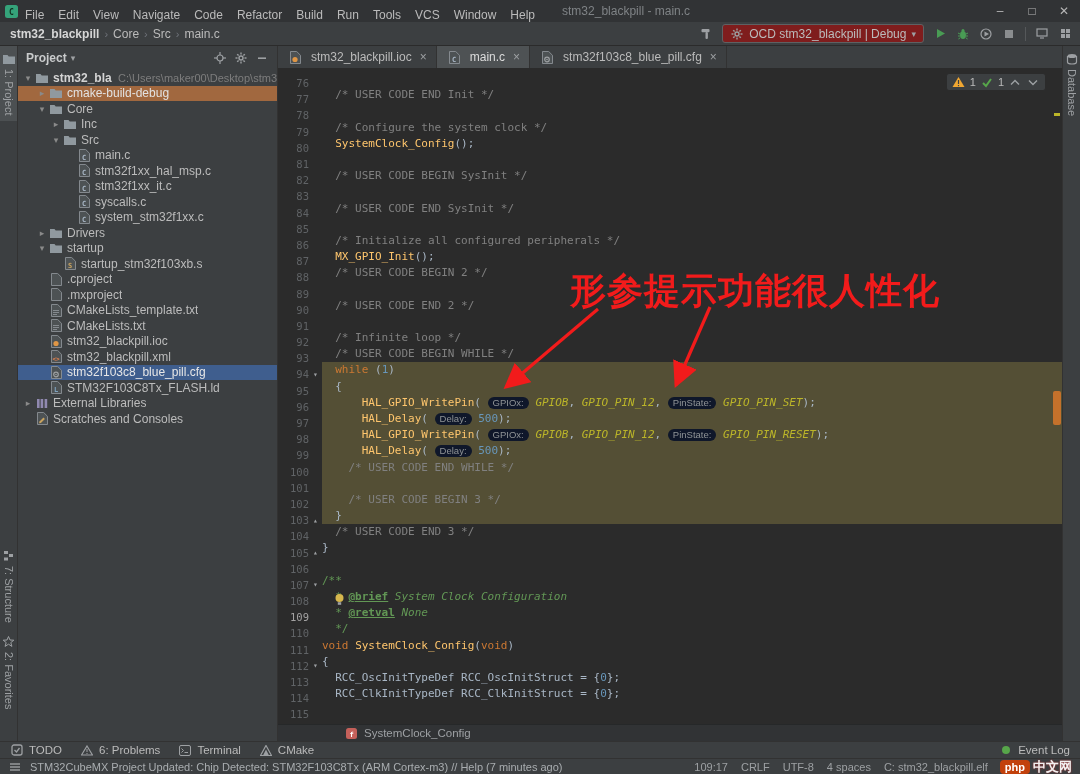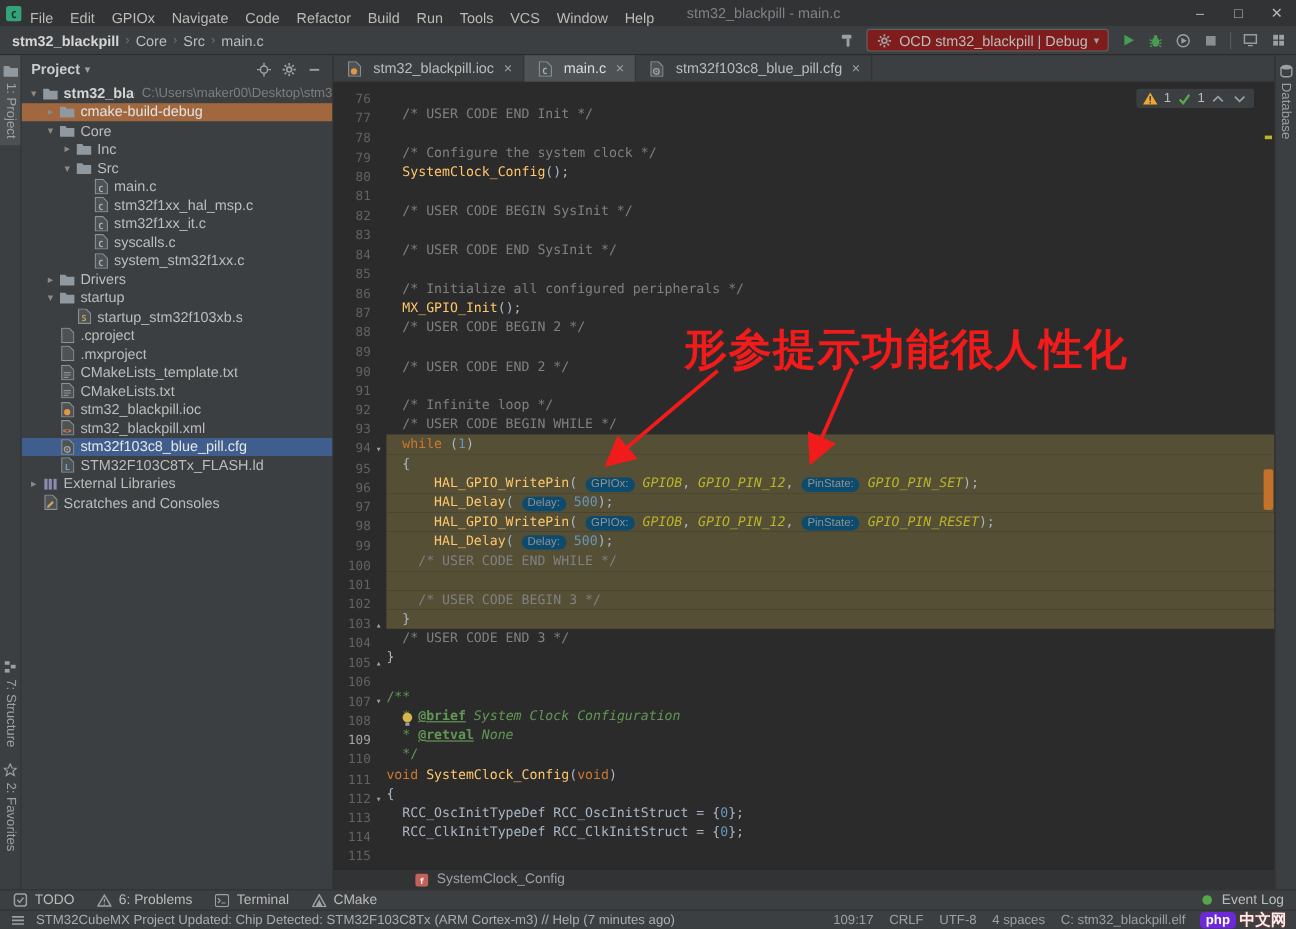--- a/index.html
+++ b/index.html
@@ -69,59 +69,59 @@
   .code-row{height:16.2px;white-space:pre;color:#a9b7c6;line-height:16.2px;}
   .code-row.sel{background:#544f35;}
   .tk-cmt{color:#808080;}
   .tk-kw{color:#cc7832;}
   .tk-fn{color:#ffc66d;}
   .tk-num{color:#6897bb;}
   .tk-mac{color:#bbb529;font-style:italic;}
   .tk-doc{color:#629755;}
   .tk-doctag{color:#629755;font-weight:bold;text-decoration:underline;}
   .tk-doci{color:#629755;font-style:italic;}
-  .hint-chip{background:#0c4a6e;color:#8f9396;border-radius:7px;padding:0 5px;font-size:9.5px;line-height:12px;display:inline-block;font-family:"Liberation Sans",sans-serif;font-style:normal;}
+  .hint-chip{background:#0f172a;color:#8f9396;border-radius:7px;padding:0 5px;font-size:9.5px;line-height:12px;display:inline-block;font-family:"Liberation Sans",sans-serif;font-style:normal;}
   .inspect{position:absolute;top:4px;right:16px;display:flex;align-items:center;gap:4px;font-family:"Liberation Sans",sans-serif;font-size:11px;color:#bbbbbb;background:#3c3f41;border:1px solid #2b2b2b;border-radius:3px;padding:1px 5px;}
   .annot{position:absolute;top:198px;left:292px;color:#f21b1b;font-size:36px;font-weight:bold;letter-spacing:1px;white-space:nowrap;font-family:"Liberation Sans",sans-serif;z-index:6;}
   .arrows{position:absolute;left:0;top:0;pointer-events:none;z-index:5;}
   .bulb{position:absolute;top:523px;left:54px;z-index:4;}
   .sbar{position:absolute;right:0;top:0;bottom:0;width:10px;}
   .mark-warn{position:absolute;top:44px;right:2px;width:6px;height:3px;background:#bbb529;}
   .mark-orange{position:absolute;top:322px;right:1px;width:8px;height:34px;background:#c4712b;border-radius:2px;}
   .ed-crumb{height:17px;background:#313335;border-top:1px solid #262829;display:flex;align-items:center;gap:6px;padding-left:66px;color:#9da0a3;font-size:11.5px;flex:none;}
 
   
   .bottombar{height:17px;background:#3c3f41;border-top:1px solid #323232;display:flex;align-items:center;padding:0 10px;flex:none;font-size:11.5px;}
   .tools{display:flex;gap:18px;}
   .tool-btn{display:flex;align-items:center;gap:5px;color:#bbbbbb;}
   .evt{margin-left:auto;display:flex;align-items:center;gap:5px;color:#bbbbbb;}
   .statusbar{height:16px;background:#3c3f41;border-top:1px solid #323232;display:flex;align-items:center;padding:0 8px;flex:none;font-size:11px;color:#a9adb0;}
   .msg{margin-left:8px;white-space:nowrap;overflow:hidden;}
   .st-right{margin-left:auto;display:flex;align-items:center;gap:12px;}
   .st-items{display:flex;gap:13px;color:#9da0a3;white-space:nowrap;}
   .wm{display:flex;align-items:center;gap:3px;}
-  .wm-badge{background:#6d28d9;color:#ffffff;font-weight:bold;font-size:11px;border-radius:4px;padding:1px 5px;}
+  .wm-badge{background:#c2410c;color:#ffffff;font-weight:bold;font-size:11px;border-radius:4px;padding:1px 5px;}
   .wm-text{color:#f0f0f0;font-weight:bold;font-size:13px;text-shadow:0 0 2px #b03030;}
 </style>
 </head>
 <body>
 
 <div id="app">
 
   <header class="titlebar">
     <span class="app-ic ic">
         <svg width="13" height="13">
           <rect width="13" height="13" rx="2.5" fill="#35a37a"></rect>
           <text x="6.5" y="10" font-size="8" text-anchor="middle" fill="#10301f" font-family="monospace" font-weight="bold">C</text>
         </svg>
       </span>
     <nav class="menus">
         <span class="menu-item">File</span>
         <span class="menu-item">Edit</span>
-        <span class="menu-item">GPIOx</span>
+        <span class="menu-item">View</span>
         <span class="menu-item">Navigate</span>
         <span class="menu-item">Code</span>
         <span class="menu-item">Refactor</span>
         <span class="menu-item">Build</span>
         <span class="menu-item">Run</span>
         <span class="menu-item">Tools</span>
         <span class="menu-item">VCS</span>
         <span class="menu-item">Window</span>
         <span class="menu-item">Help</span>
       </nav>

